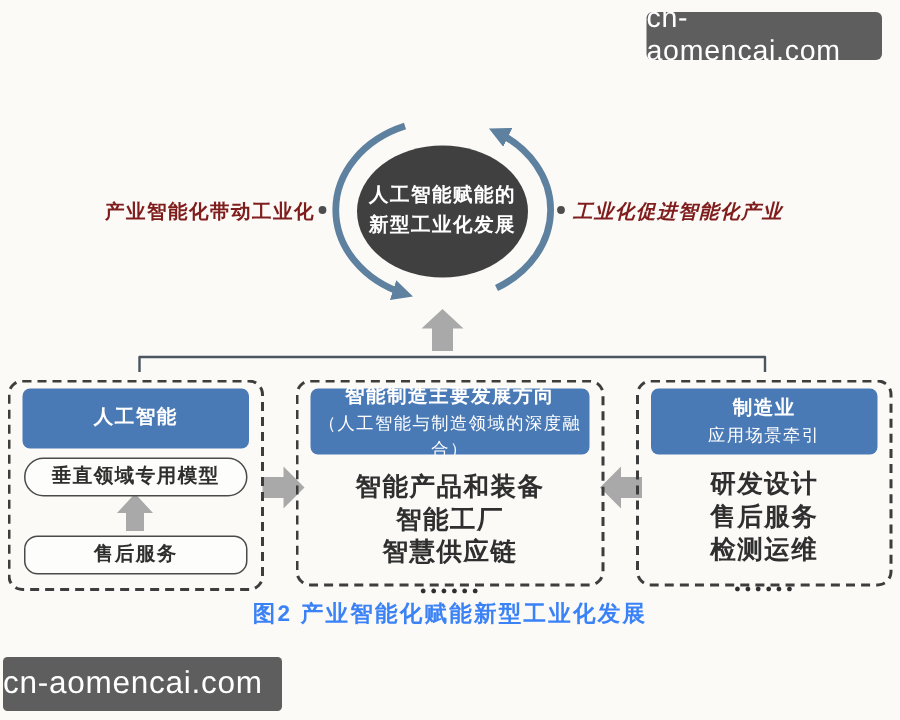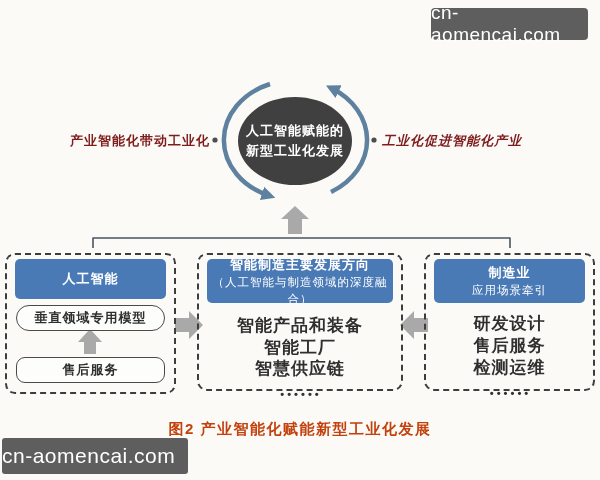--- a/index.html
+++ b/index.html
@@ -60,21 +60,21 @@
   .wb2{top:102px;}
   .body-list{
     position:absolute;left:0;right:0;text-align:center;color:#2f2f2f;
     font-size:17px;font-weight:bold;letter-spacing:1px;
   }
   .dbox-mid .body-list{top:60px;line-height:21.5px;}
   .dbox-right .body-list{top:57px;line-height:22px;}
   .caption{
     position:absolute;left:0;top:400px;width:100%;text-align:center;
     font-family:"Liberation Sans",sans-serif;font-weight:bold;
-    font-size:15px;color:#c2410c;letter-spacing:1.5px;margin-top:20px;
+    font-size:15px;color:#3b82f6;letter-spacing:1.5px;
   }
 </style>
 </head>
 <body>
 
 <div class="stage">
 
   <div class="wm wm-top">
     <span>cn-aomencai.com</span>
   </div>

